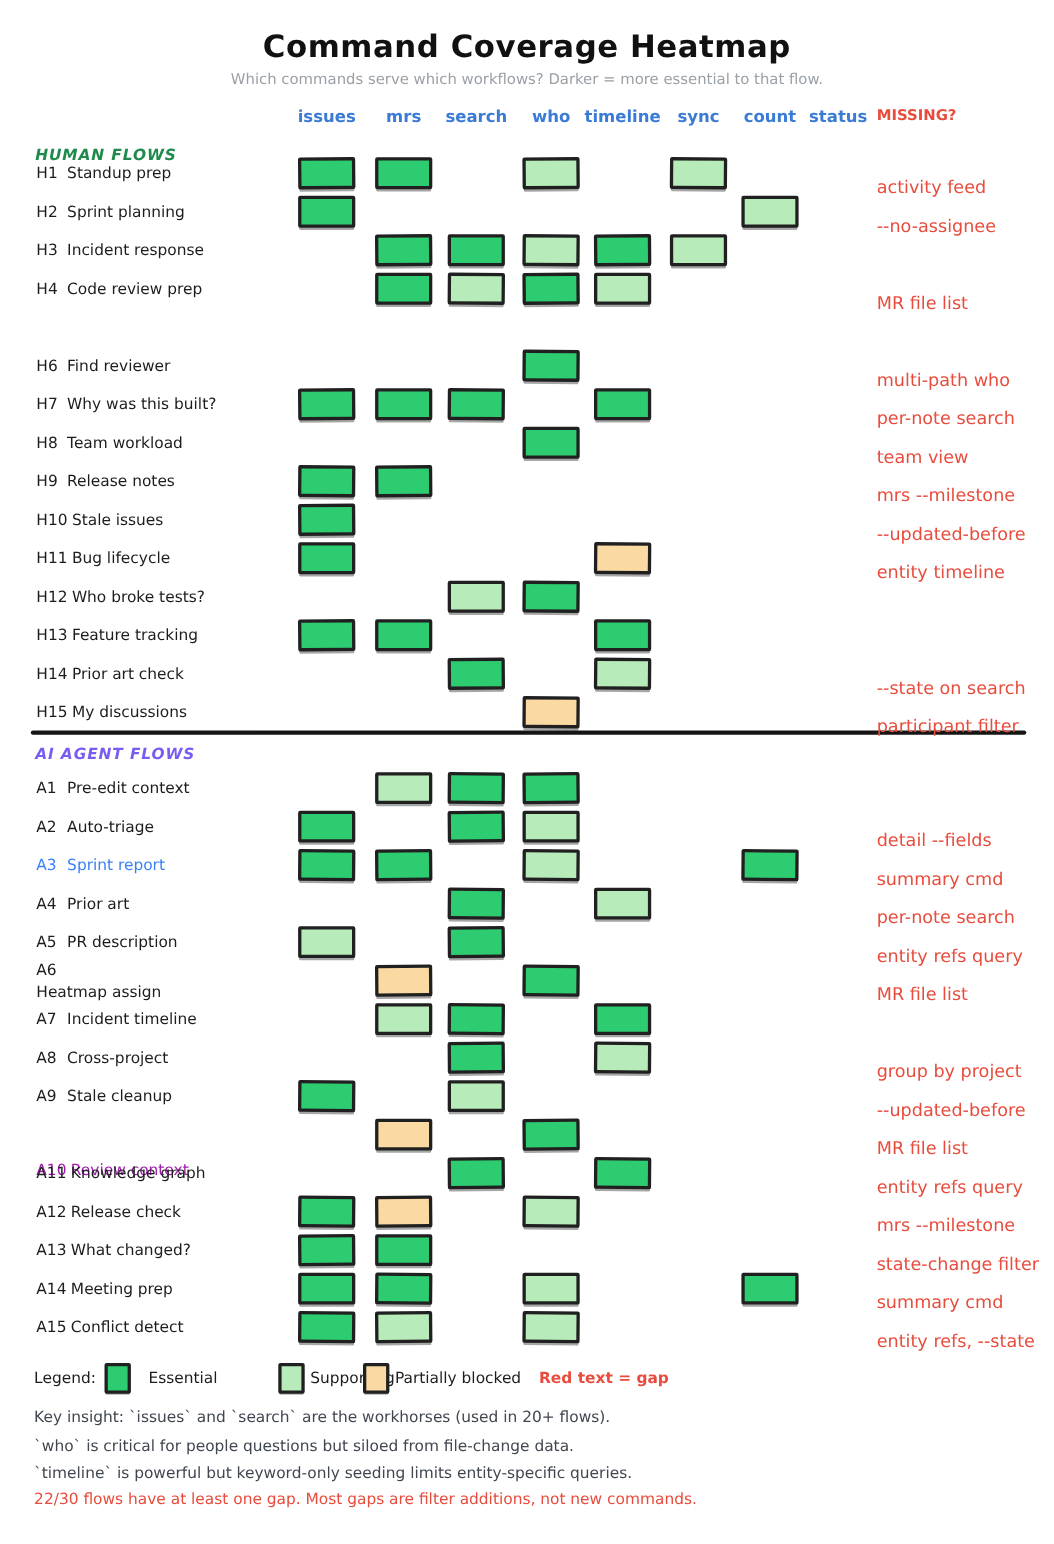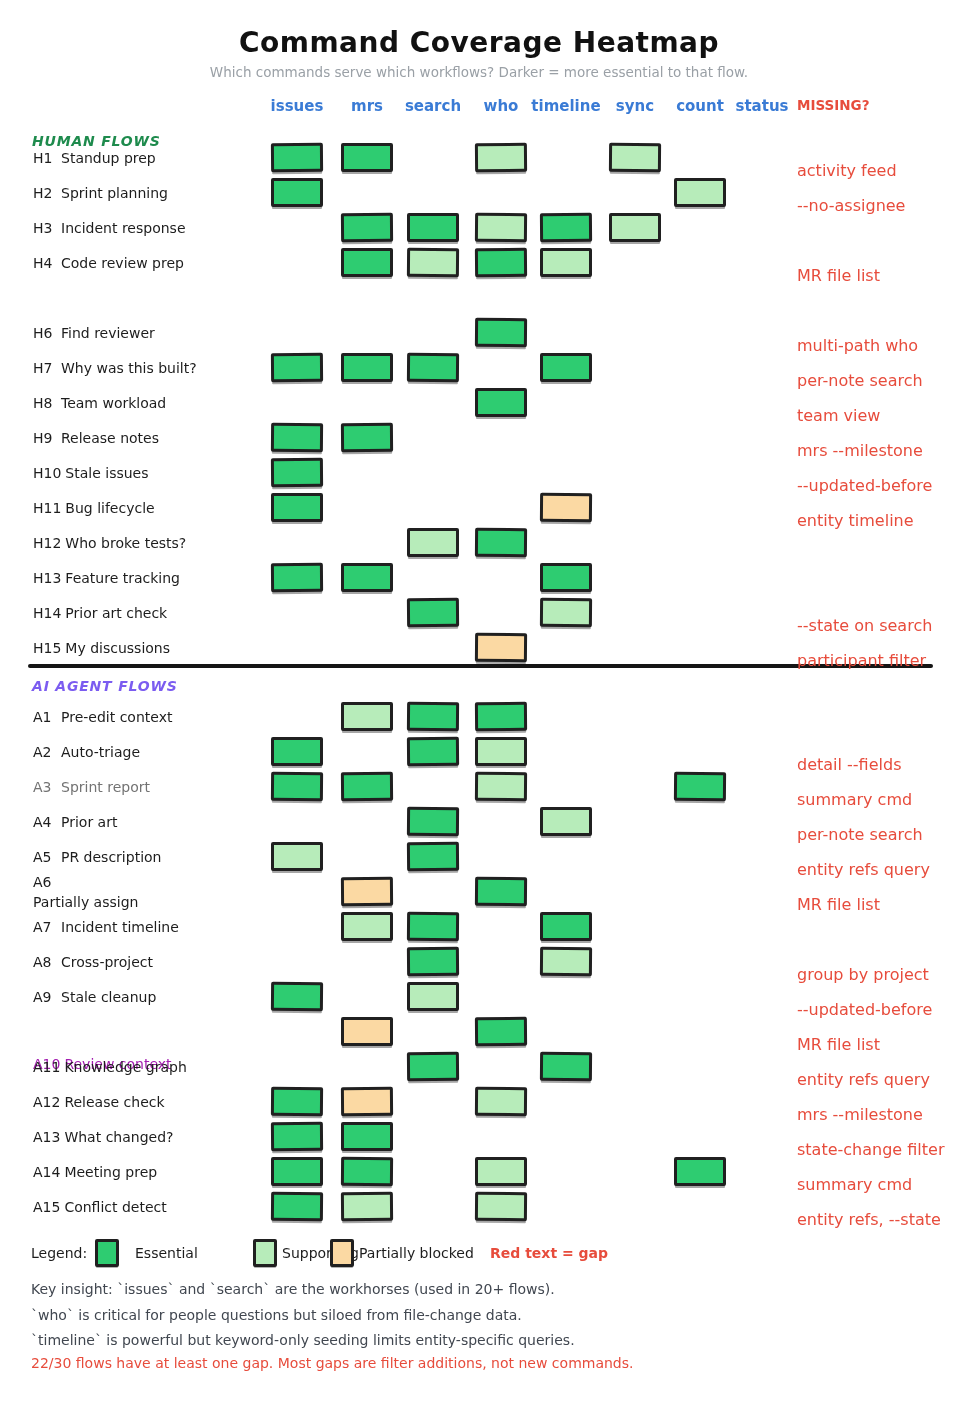--- a/index.html
+++ b/index.html
@@ -237,21 +237,21 @@
       <div class="row-label" style="color: rgb(29, 29, 29);">
         <span class="row-id">A2</span>
         <span class="row-name">Auto-triage</span>
       </div>
       <div class="cell" style="left: 271px; background: rgb(46, 204, 113); transform: rotate(0deg);"></div>
       <div class="cell" style="left: 407px; background: rgb(46, 204, 113); transform: rotate(-0.5deg);"></div>
       <div class="cell" style="left: 475px; background: rgb(183, 236, 186); transform: rotate(0deg);"></div>
       <div class="missing-label" style="color: rgb(231, 76, 60);">detail --fields</div>
     </div>
     <div class="row" style="top: 769px;">
-      <div class="row-label" style="color: #737373;">
+      <div class="row-label" style="color: #3b82f6;">
         <span class="row-id">A3</span>
         <span class="row-name">Sprint report</span>
       </div>
       <div class="cell" style="left: 271px; background: rgb(46, 204, 113); transform: rotate(0.5deg);"></div>
       <div class="cell" style="left: 341px; background: rgb(46, 204, 113); transform: rotate(-0.5deg);"></div>
       <div class="cell" style="left: 475px; background: rgb(183, 236, 186); transform: rotate(0.5deg);"></div>
       <div class="cell" style="left: 674px; background: rgb(46, 204, 113); transform: rotate(0.5deg);"></div>
       <div class="missing-label" style="color: rgb(231, 76, 60);">summary cmd</div>
     </div>
     <div class="row" style="top: 804px;">
@@ -268,21 +268,21 @@
         <span class="row-id">A5</span>
         <span class="row-name">PR description</span>
       </div>
       <div class="cell" style="left: 271px; background: rgb(183, 236, 186); transform: rotate(0deg);"></div>
       <div class="cell" style="left: 407px; background: rgb(46, 204, 113); transform: rotate(-0.5deg);"></div>
       <div class="missing-label" style="color: rgb(231, 76, 60);">entity refs query</div>
     </div>
     <div class="row" style="top: 874px;">
       <div class="row-label" style="color: rgb(29, 29, 29); flex-direction: column;">
         <span class="row-id">A6</span>
-        <span class="row-name">Partially assign</span>
+        <span class="row-name">Heatmap assign</span>
       </div>
       <div class="cell" style="left: 341px; background: rgb(251, 217, 163); transform: rotate(-0.5deg);"></div>
       <div class="cell" style="left: 475px; background: rgb(46, 204, 113); transform: rotate(0.5deg);"></div>
       <div class="missing-label" style="color: rgb(231, 76, 60);">MR file list</div>
     </div>
     <div class="row" style="top: 909px;">
       <div class="row-label" style="color: rgb(29, 29, 29);">
         <span class="row-id">A7</span>
         <span class="row-name">Incident timeline</span>
       </div>

